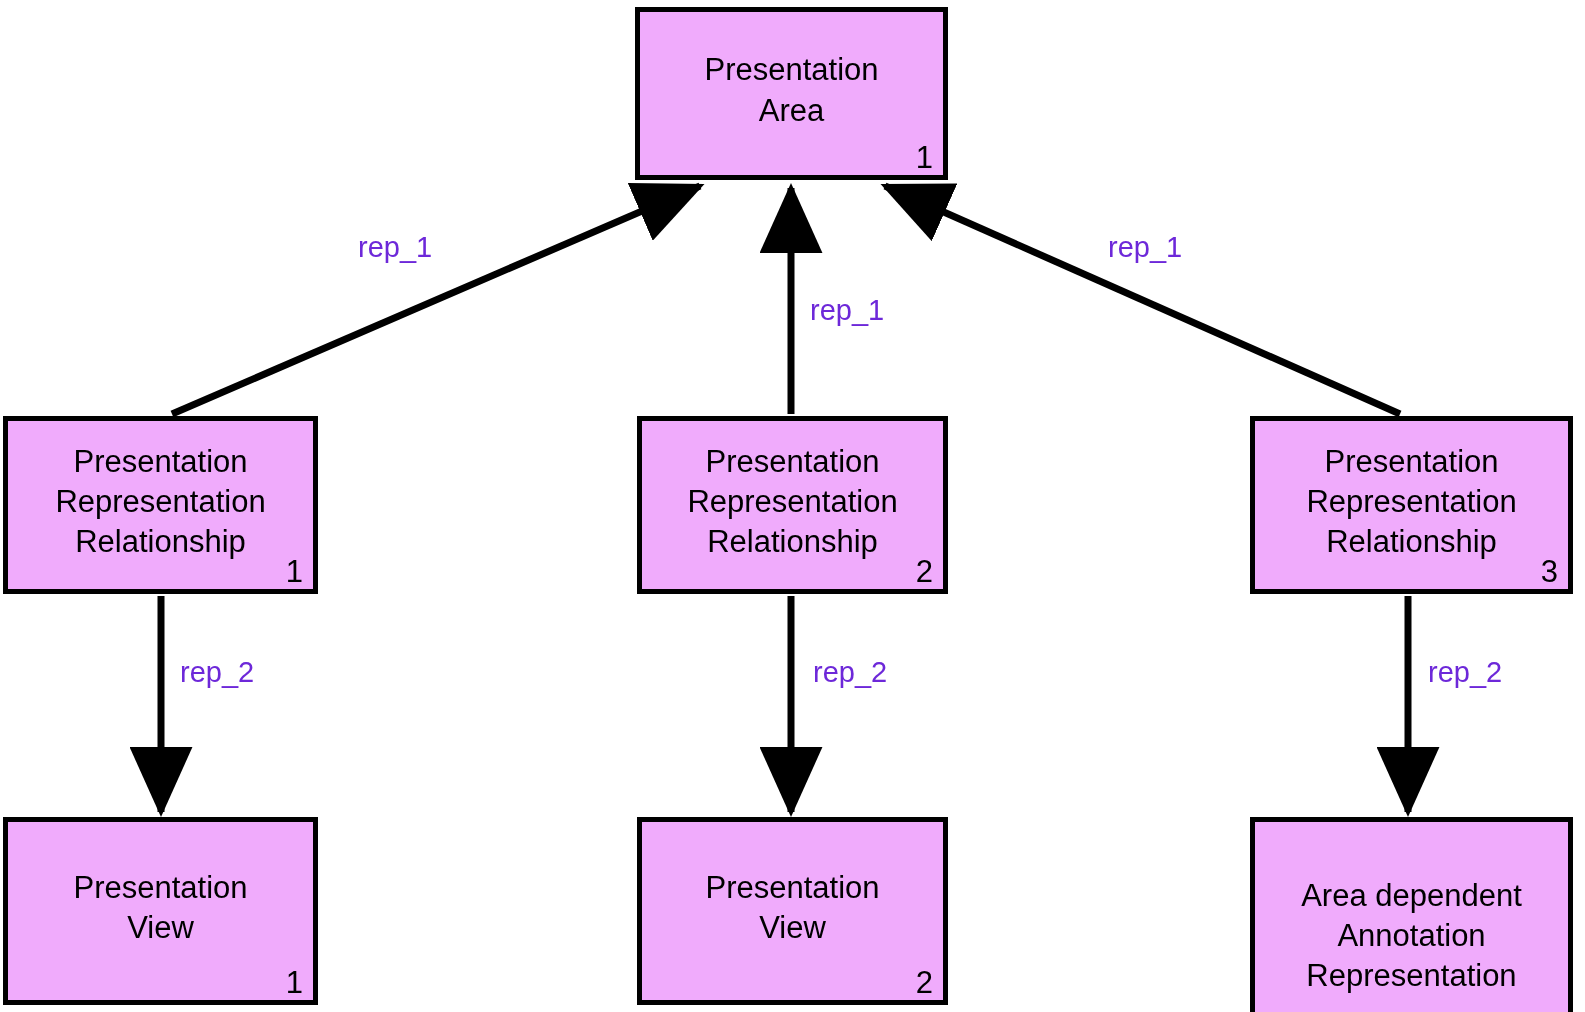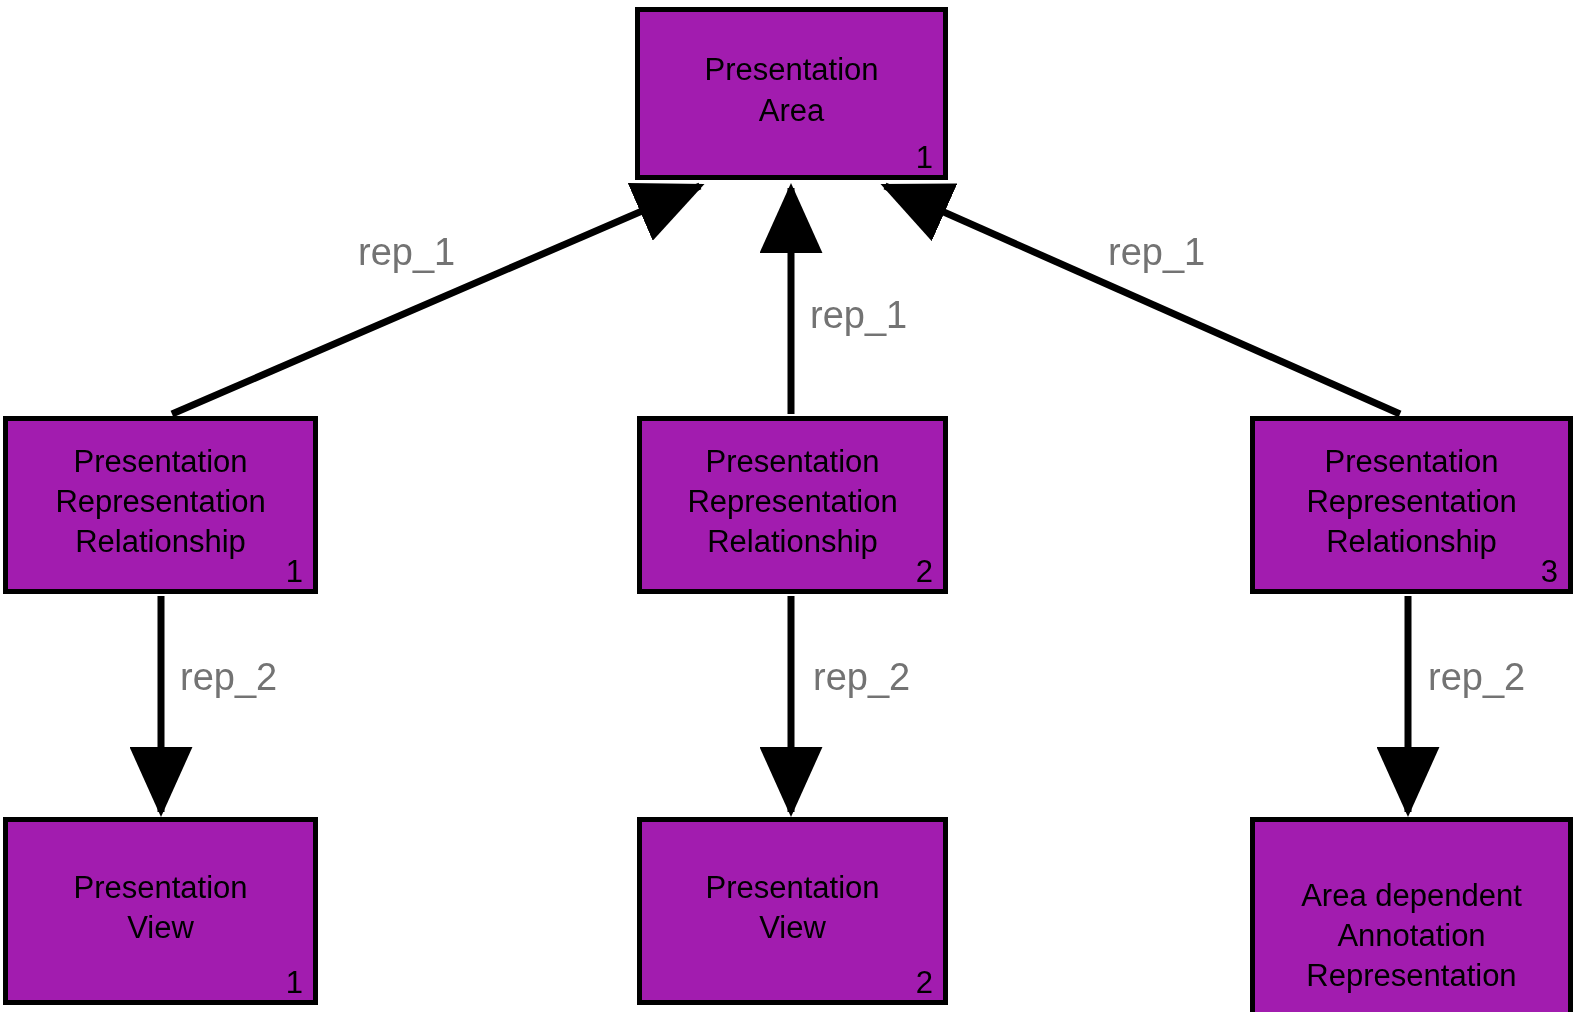--- a/index.html
+++ b/index.html
@@ -21,21 +21,21 @@
     left: 0;
     top: 0;
     width: 1585px;
     height: 1012px;
     pointer-events: none;
   }
   .entity-box {
     position: absolute;
     box-sizing: border-box;
     border: 5px solid #000000;
-    background: #a21caf;
+    background: #f0abfc;
     display: flex;
     align-items: center;
     justify-content: center;
   }
   .entity-label {
     text-align: center;
     color: #000000;
     font-size: 31px;
     line-height: 1.30;
     letter-spacing: 0px;
@@ -46,22 +46,22 @@
   .entity-index {
     position: absolute;
     right: 10px;
     bottom: 2px;
     font-size: 31px;
     color: #000000;
     line-height: 1;
   }
   .edge-label {
     position: absolute;
-    font-size: 38px;
-    color: #737373;
+    font-size: 29px;
+    color: #6d28d9;
     white-space: nowrap;
     line-height: 1;
   }
 </style>
 </head>
 <body>
 
 <div id="diagram-root">
 
   <svg class="edge-layer" viewBox="0 0 1585 1012" xmlns="http://www.w3.org/2000/svg">

